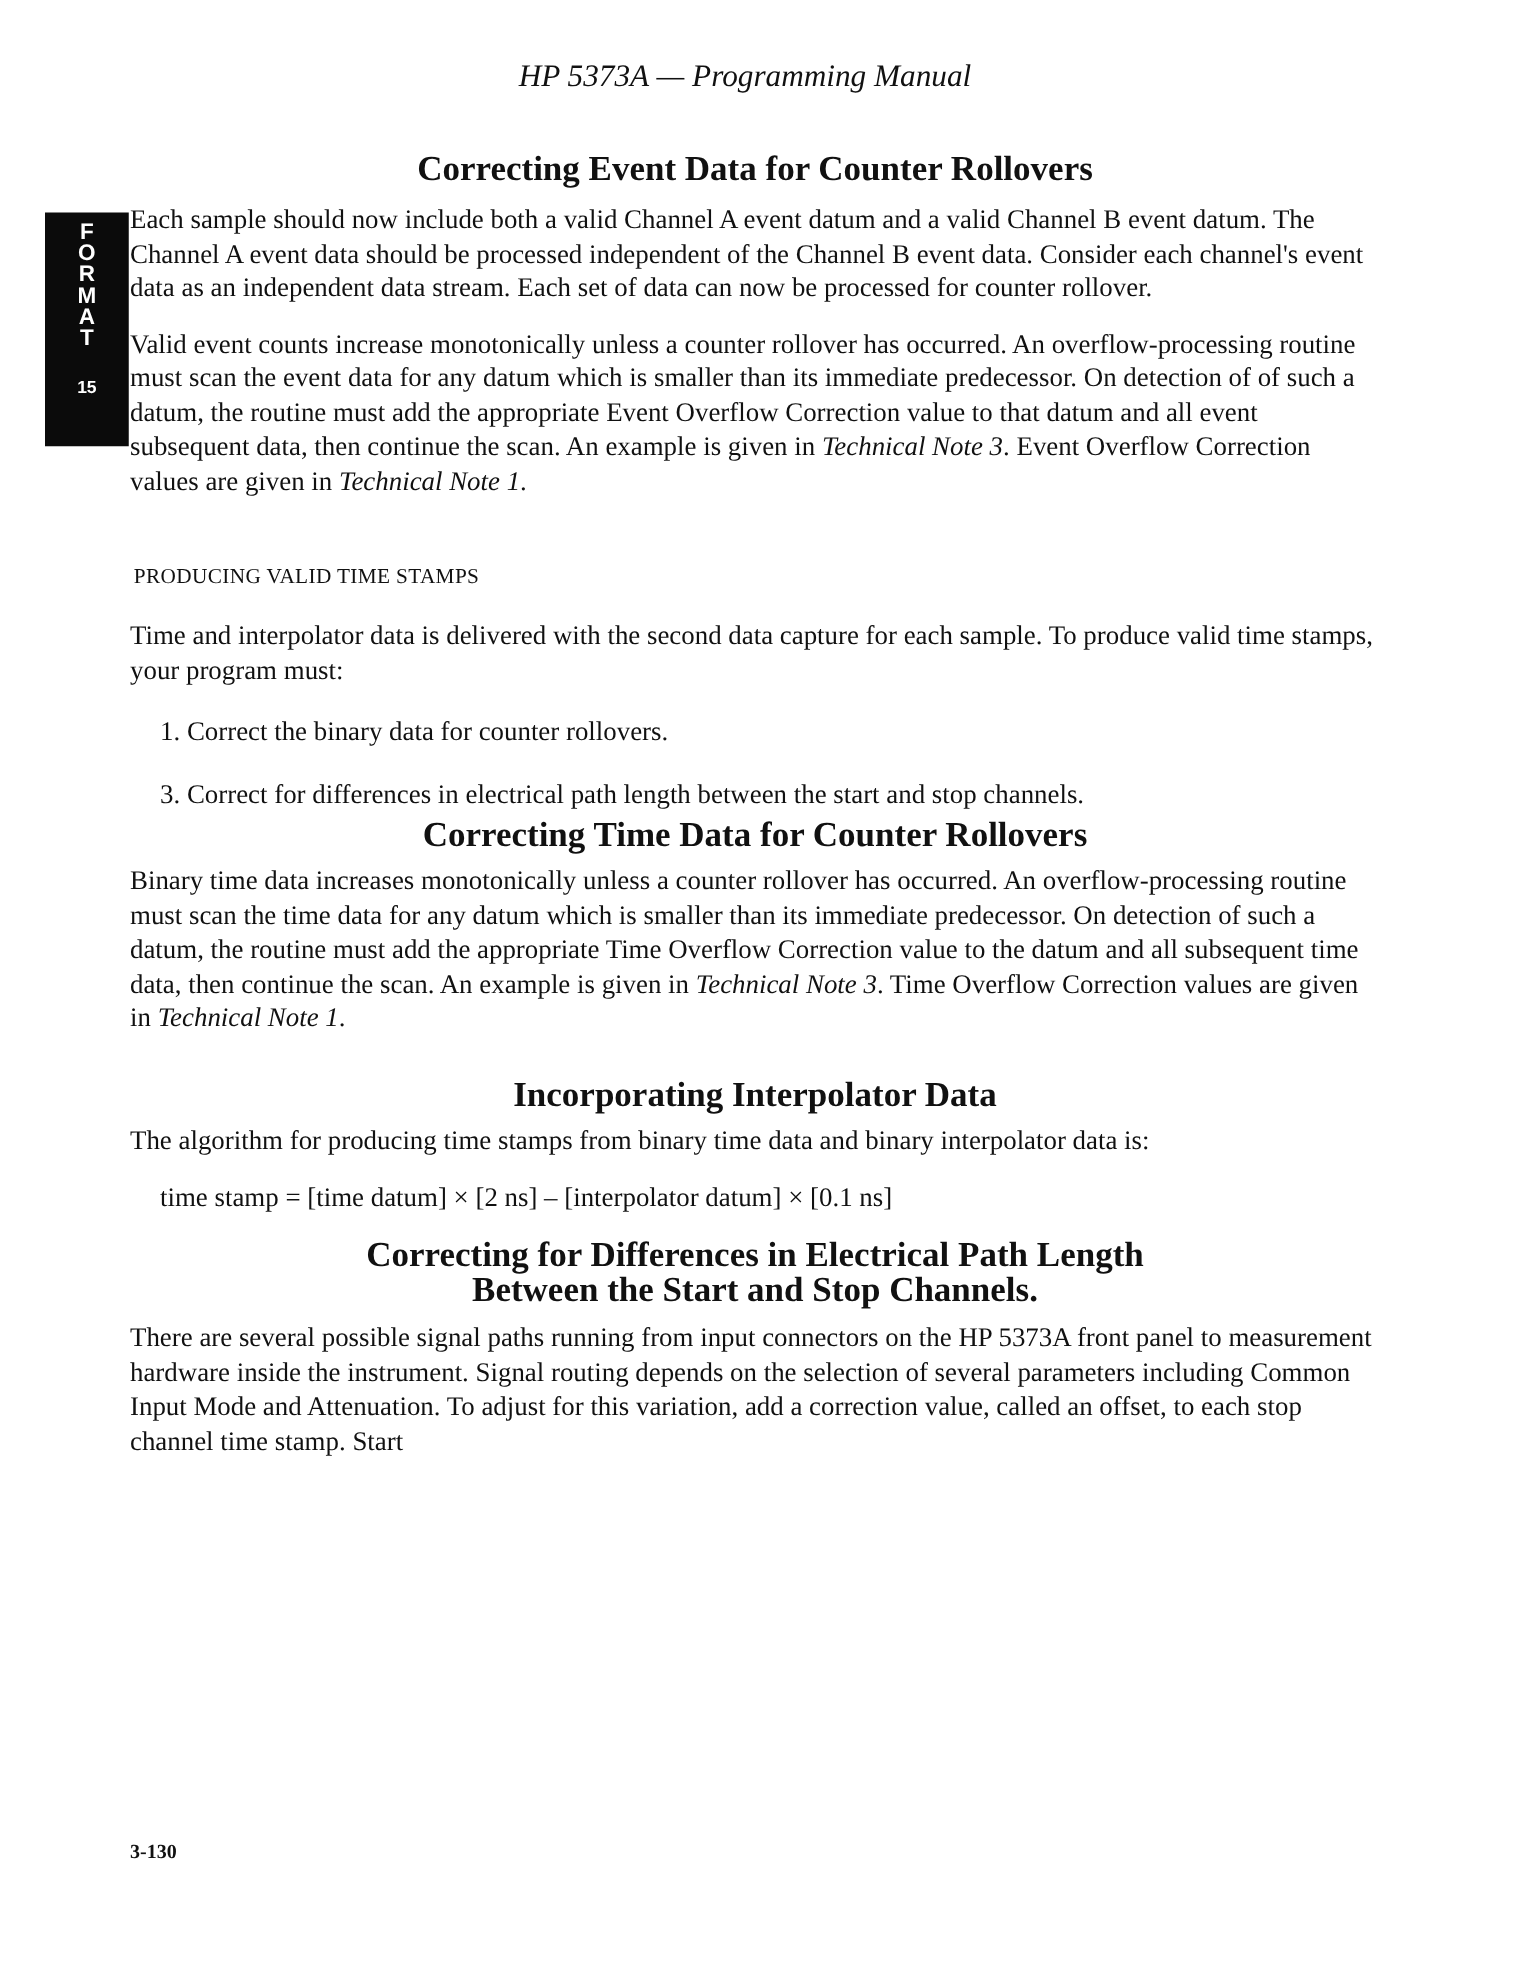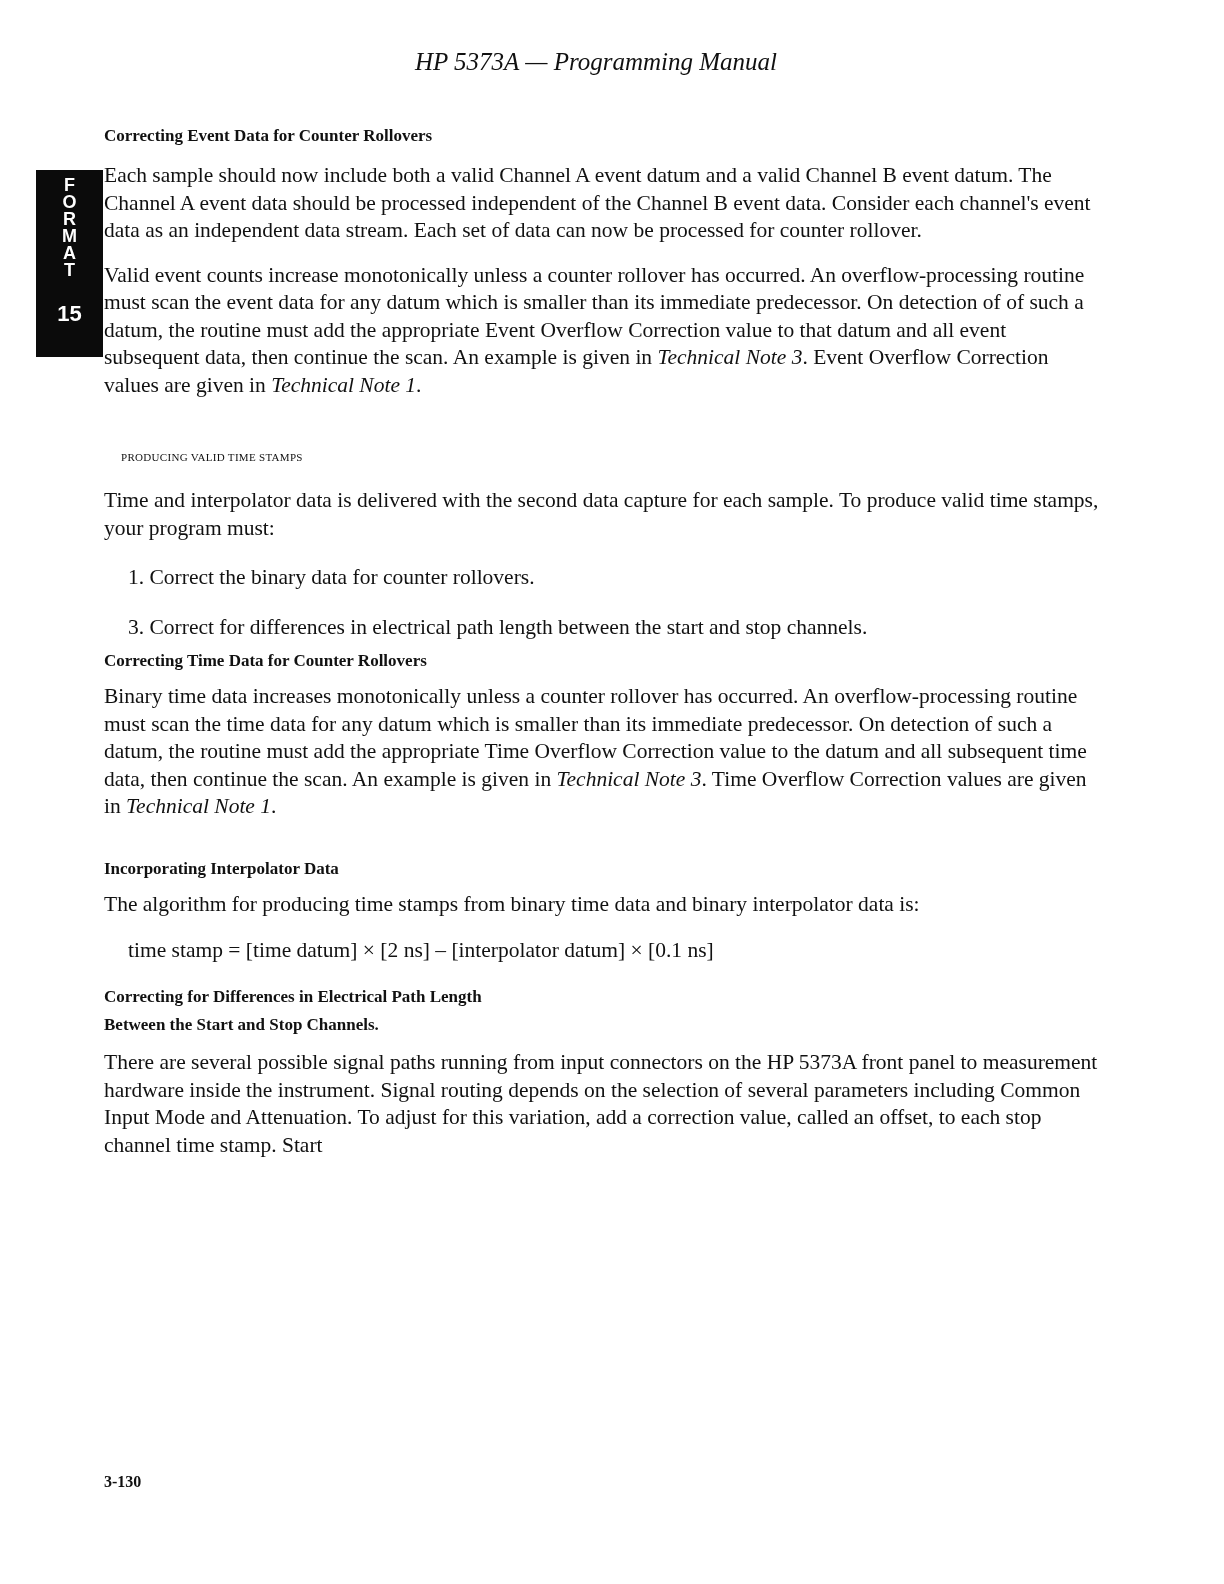--- a/index.html
+++ b/index.html
@@ -4,25 +4,25 @@
 <style>
   html, body { margin:0; padding:0; background:#ffffff; }
   body { width:1224px; height:1584px; position:relative; overflow:hidden;
          font-family:"DejaVu Serif","Liberation Serif",serif; color:#111; }
   .header { position:absolute; left:104px; top:48px; width:984px; display:flex; align-items:center;flex-direction:column; }
   .header-title { font-family:"Liberation Serif",serif; font-style:italic; font-size:25px; white-space:nowrap; }
   .header-rule { flex:1; border-top:2px solid #222; margin-left:22px; margin-top:4px; }
   .tab { position:absolute; left:36px; top:170px; width:67px; height:187px; background:#0b0b0b; color:#fff;
          font-family:"Liberation Sans",sans-serif; font-weight:bold; text-align:center; }
   .tab-letters { font-size:18px; line-height:17px; padding-top:7px; }
-  .tab-num { font-size:22px; margin-top:22px; }
+  .tab-num { font-size:14px; margin-top:22px; }
   .content { position:absolute; left:104px; top:118px; width:1000px; }
-  .h-bold { font-family:"Liberation Serif",serif; font-weight:bold; font-size:17px; line-height:28px; margin:0; }
+  .h-bold { font-family:"Liberation Serif",serif; font-weight:bold; font-size:28px; line-height:28px; margin:0;text-align:center; }
   .p { font-family:"Liberation Serif",serif; font-size:21.5px; line-height:27.5px; margin:0; }
-  .caps { font-family:"Liberation Serif",serif; font-size:11px; letter-spacing:0.3px; margin:17px; }
+  .caps { font-family:"Liberation Serif",serif; font-size:17px; letter-spacing:0.3px; margin:3px; }
   .it { font-style:italic;text-align:right; }
   .list-item { font-family:"Liberation Serif",serif; font-size:21.5px; line-height:27.5px; margin:0 0 0 24px; }
   .formula { font-family:"Liberation Serif",serif; font-size:21.5px; margin:0 0 0 24px; }
   .formula b { font-weight:normal; }
   .footer { position:absolute; left:104px; top:1473px; font-family:"Liberation Serif",serif; font-weight:bold; font-size:16px; }
 </style>
 </head>
 <body>
 
 <div class="header">

